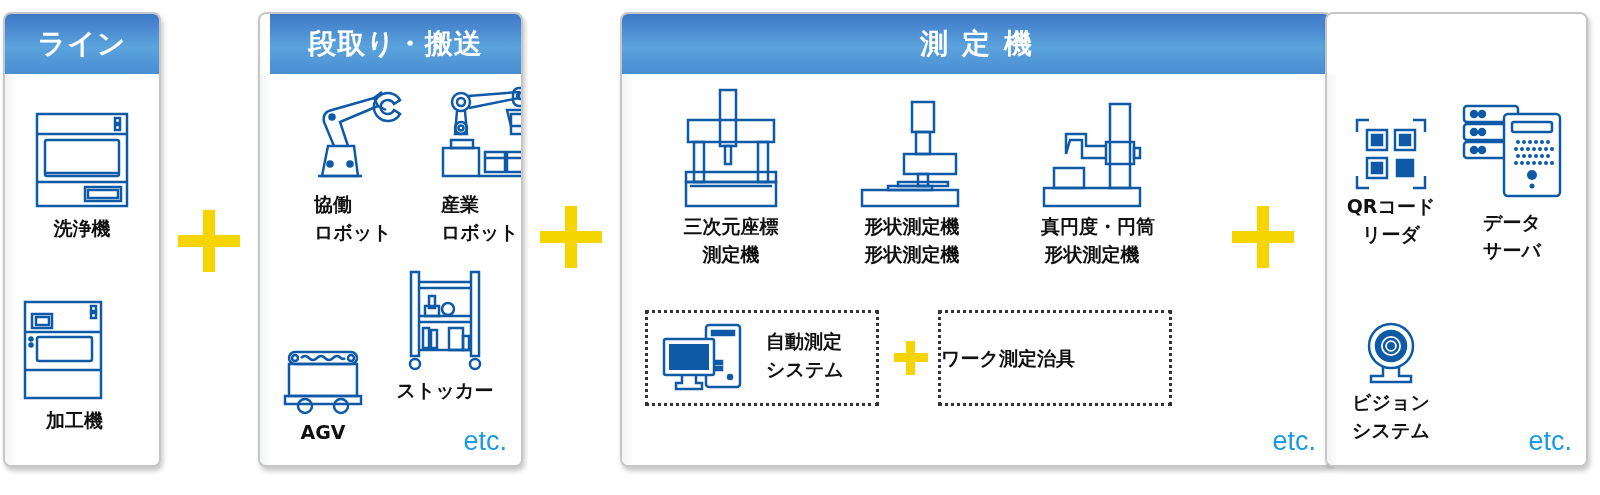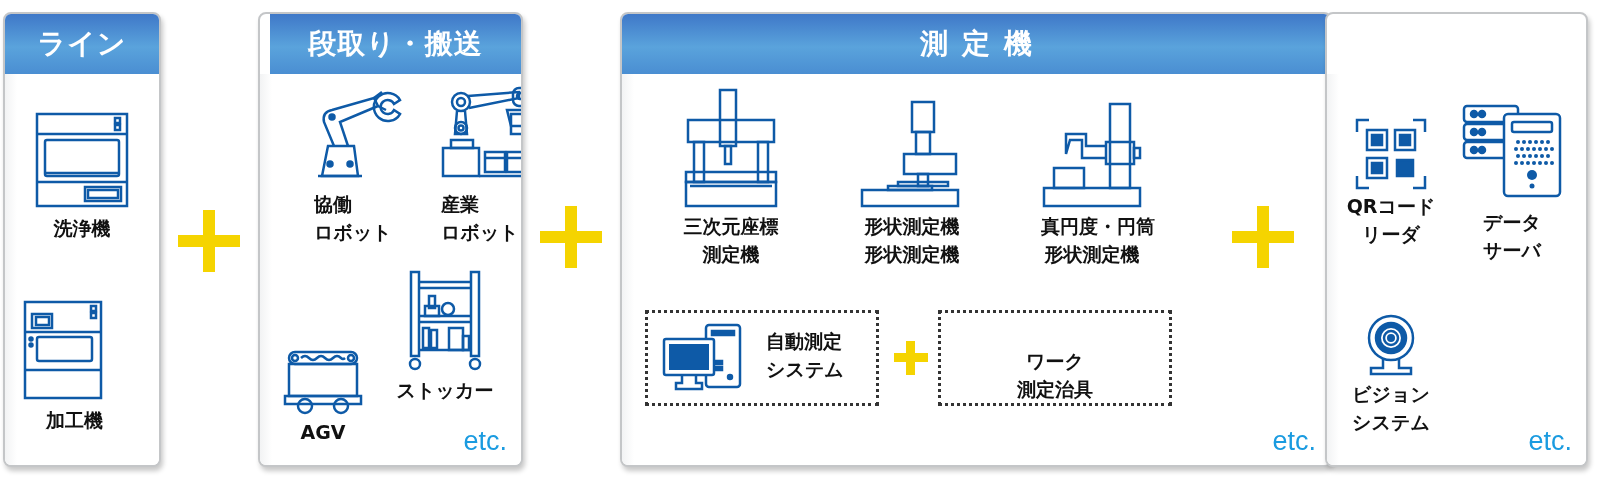--- a/index.html
+++ b/index.html
@@ -210,21 +210,21 @@
         <div class="lbl left">自動測定</div>
         <div class="lbl left">システム</div>
       </div>
     </div>
 
     <div class="plus" style="left:272px;top:267px;width:34px;height:34px;">
       <div class="h" style="left:0;top:12px;width:34px;height:9px;"></div>
       <div class="v" style="left:12px;top:0;width:9px;height:34px;"></div>
     </div>
 
-    <div class="dotbox" style="left:316px;top:236px;width:234px;height:96px;display:flex;flex-direction:column;align-items:center;justify-content:flex-end;">
+    <div class="dotbox" style="left:316px;top:236px;width:234px;height:96px;display:flex;flex-direction:row;align-items:center;justify-content:flex-start;">
       <div class="lbl">ワーク</div>
       <div class="lbl">測定治具</div>
     </div>
 
     <div class="etc">etc.</div>
   </div>
 </div>
 
 <div class="plus" style="left:1232px;top:206px;width:62px;height:62px;">
   <div class="h" style="left:0;top:25px;width:62px;height:12px;"></div>
@@ -290,21 +290,21 @@
             <circle cx="84" cy="59" r="2"></circle>
             <circle cx="90" cy="59" r="2"></circle>
           <circle cx="70" cy="71" r="5"></circle>
             <circle cx="70" cy="82" r="2.5"></circle>
         </g>
       </svg>
       <div class="lbl" style="margin-top:10px;">データ</div>
       <div class="lbl">サーバ</div>
     </div>
 
-    <div class="item" style="left:14px;top:240px;width:100px;justify-content:flex-end;">
+    <div class="item" style="left:14px;top:248px;width:100px;justify-content:flex-end;">
       <svg class="ico" width="52" height="64" viewBox="0 0 52 64" fill="none" stroke="#0e5aa7" stroke-width="2.5">
         <circle cx="26" cy="24" r="22"></circle>
         <circle cx="26" cy="24" r="15" fill="#0e5aa7"></circle>
         <circle cx="26" cy="24" r="10" fill="#fff" stroke="none"></circle>
         <circle cx="26" cy="24" r="7" stroke="#0e5aa7"></circle>
         <circle cx="26" cy="24" r="4" fill="#0e5aa7" stroke="none"></circle>
         <path d="M18 44 L18 54 L6 54 L6 60 L46 60 L46 54 L34 54 L34 44"></path>
       </svg>
       <div class="lbl" style="margin-top:2px;">ビジョン</div>
       <div class="lbl">システム</div>

